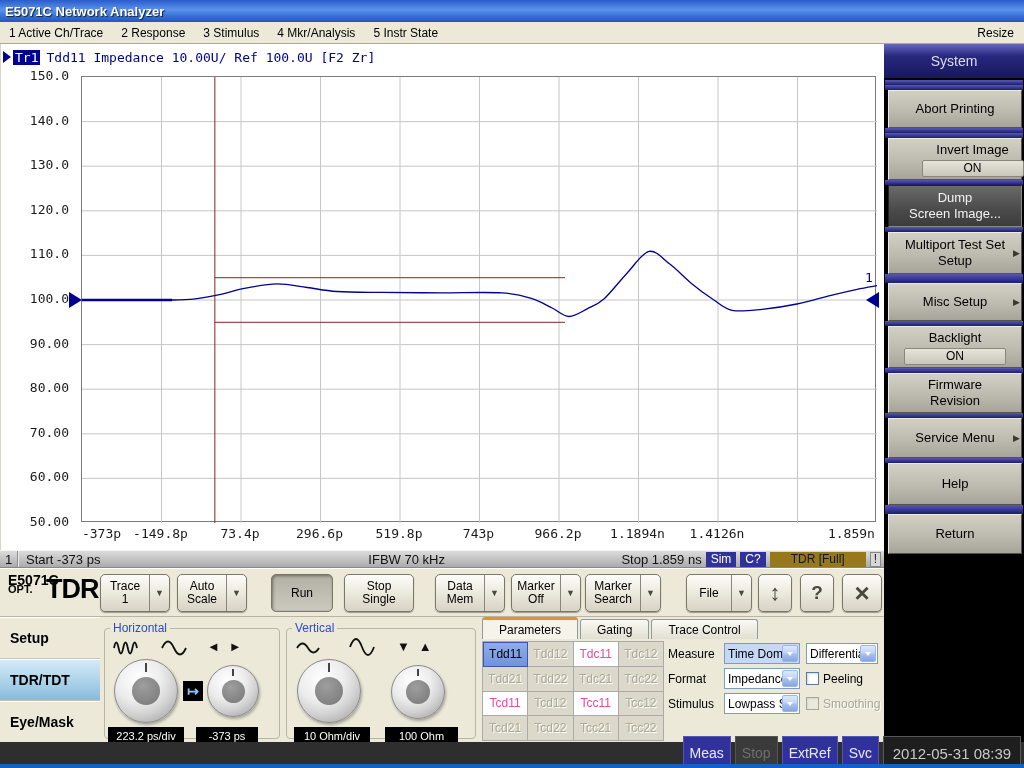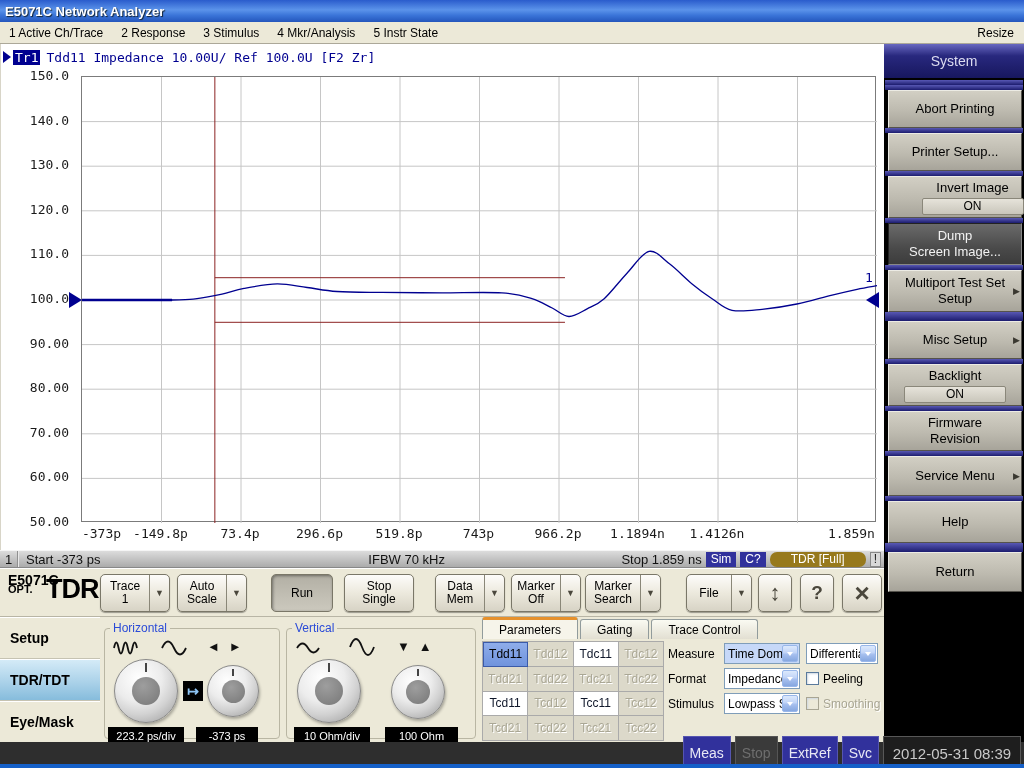--- a/index.html
+++ b/index.html
@@ -48,21 +48,21 @@
   .statusbar { position:absolute; left:0; top:550px; width:884px; height:18px;
     background:linear-gradient(180deg,#dcdcdc,#ababab); border-top:1px solid #f5f5f5; border-bottom:1px solid #888;
     display:flex; align-items:center; font-size:13px; color:#111; }
   .sb-ch { width:18px; text-align:center; border-right:1px solid #909090; box-shadow:1px 0 0 #e8e8e8; height:100%;
     display:flex; align-items:center; justify-content:center; }
   .sb-start { padding-left:8px; }
   .sb-ifbw { position:absolute; left:46%; transform:translateX(-50%); }
   .sb-right { position:absolute; right:3px; display:flex; align-items:center; gap:4px; }
   .badge { font-size:12px; padding:0 5px; height:15px; display:flex; align-items:center; }
   .badge.navy { background:#31319c; color:#fff; }
-  .badge.gold { background:#97791c; color:#ffffff; min-width:96px; justify-content:center;border-radius:7px; }
+  .badge.gold { background:#97791c; color:#0f172a; min-width:96px; justify-content:center; }
   .badge.lite { background:#d8d8d8; color:#222; border:1px solid #888; padding:0 3px; }
 
   
   .toolbar { position:absolute; left:0; top:568px; width:884px; height:48px; background:#ece9d8;
     border-top:1px solid #fff; }
   .logo { position:absolute; left:8px; top:7px; color:#000; }
   .logo .l1 { font-size:14px; font-weight:bold; line-height:9px; }
   .logo .l2 { font-size:11px; font-weight:bold; line-height:9px; }
   .logo .main { position:absolute; left:38px; top:-2px; font-size:27px; font-weight:bold; letter-spacing:-1px; }
   .tbtn { position:absolute; top:5px; height:38px; border:1px solid #7a7768; border-radius:5px;
@@ -101,21 +101,21 @@
   
   .params { position:absolute; left:482px; top:0; width:400px; height:126px; }
   .ptabs { position:absolute; left:0; top:2px; height:20px; display:flex; }
   .ptab { height:20px; padding:0 16px; display:flex; align-items:center; justify-content:center; font-size:12px; color:#000;
     border:1px solid #919b9c; border-bottom:none; border-radius:3px 3px 0 0; margin-right:2px;
     background:linear-gradient(180deg,#fafaf2,#e2dfd2); }
   .ptab.sel { background:#f6f4ea; border-top:3px solid #e6912c; font-weight:normal; height:22px; margin-top:-2px; }
   .matrix { position:absolute; left:0; top:24px; width:182px; height:100px; display:grid;
     grid-template-columns:repeat(4,1fr); grid-template-rows:repeat(4,1fr); border-left:1px solid #aaa; border-top:1px solid #aaa; }
   .mcell { border-right:1px solid #aaa; border-bottom:1px solid #aaa; display:flex; align-items:center; justify-content:center;
-    font-size:12px; background:#fff; color:#0f172a; }
+    font-size:12px; background:#fff; color:#ec4899; }
   .mcell.disabled { background:#dcd9ca; color:#aBA89a; color:#aaa795; text-shadow:1px 1px 0 #fff; }
   .mcell.active { background:linear-gradient(180deg,#8fadea,#6f93dd); border:1px solid #3a5aa8; color:#000; }
   .form { position:absolute; left:186px; top:24px; width:214px; height:100px; font-size:12px; }
   .frow { position:absolute; left:0; width:214px; height:25px; display:flex; align-items:center; }
   .flabel { width:56px; color:#000; }
   .dd { position:relative; width:76px; height:21px; background:#fff; border:1px solid #7f9db9; display:flex;
     align-items:center; font-size:12px; padding-left:3px; overflow:hidden; }
   .dd .txt { white-space:nowrap; overflow:hidden; }
   .dd .dd-btn { position:absolute; right:1px; top:1px; bottom:1px; width:16px; border-radius:2px;
     background:linear-gradient(180deg,#dce9fc 0%,#c1d4f7 45%,#a7c0ef 55%,#86a7e0 100%); border:1px solid #98b7ea;
@@ -422,23 +422,20 @@
   </div>
 
   <div class="sidebar">
     <div class="sb-sys">System</div>
     <div class="sep"></div>
     <div class="sep"></div>
     <div class="skey" style="height:38px;">
       <span>Abort Printing</span>
       </div>
     <div class="sep"></div>
-    <div class="skey" style="height:38px;">
-      <span>Printer Setup...</span>
-      </div>
     <div class="sep"></div>
     <div class="skey" style="height:42px;padding-left:35px;">
       <span>Invert Image</span>
       <span class="sub-on">ON</span>
     </div>
     <div class="sep"></div>
     <div class="skey pressed" style="height:42px;">
       <span>Dump</span>
       <span>Screen Image...</span>
     </div>

